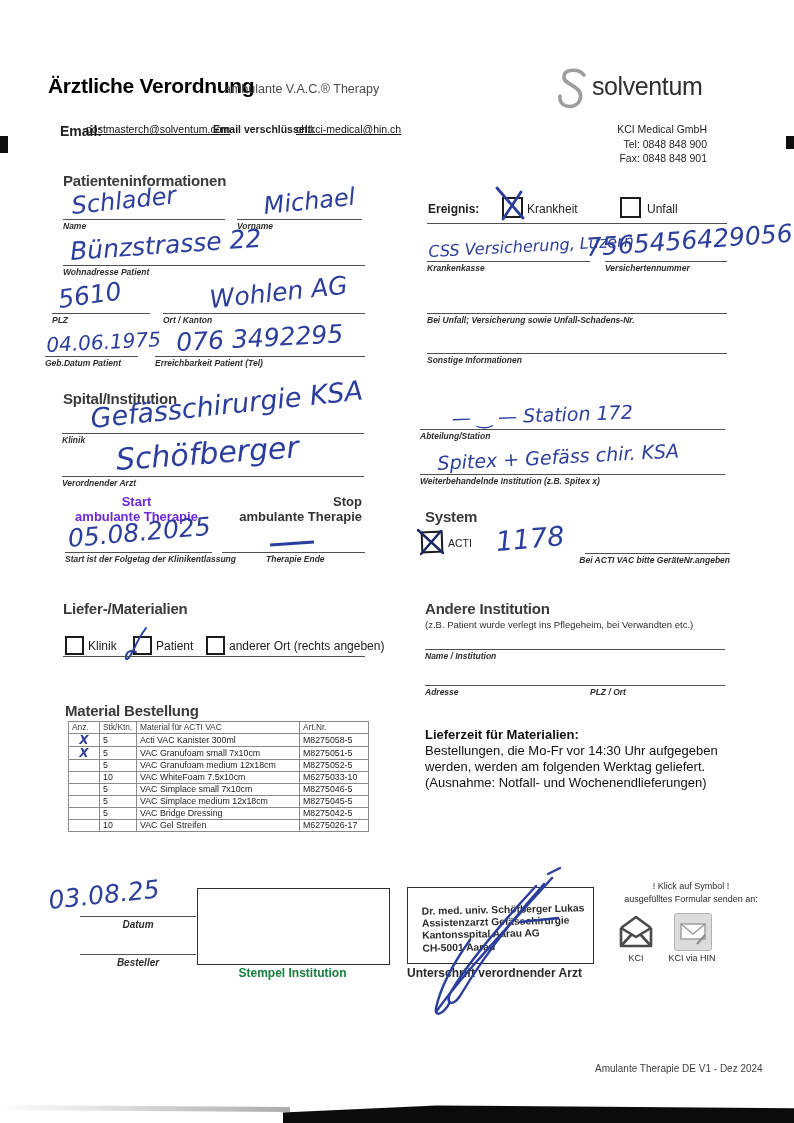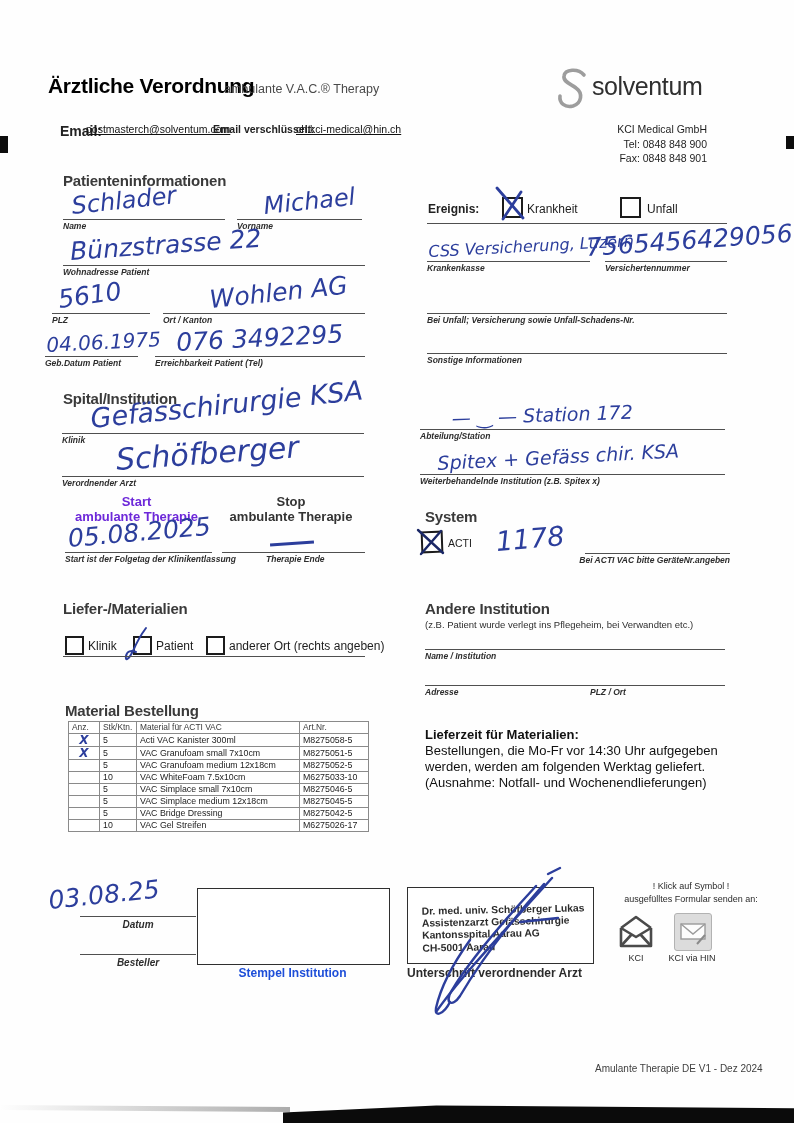--- a/index.html
+++ b/index.html
@@ -139,21 +139,21 @@
   <div class="fld" style="left:62px;top:443px;width:302px;height:34px">
     <span class="hw" style="left:55px;font-size:30px;transform:rotate(-4deg)">Schöfberger</span>
     <i class="rule"></i>
     <span class="lbl">Verordnender Arzt</span>
   </div>
 
   <div class="abs" style="left:68px;top:494px;width:137px;text-align:center;font-size:13px;font-weight:700;line-height:15px;color:#6d28d9">
     <span>Start</span><br>
     <span>ambulante Therapie</span>
   </div>
-  <div class="abs" style="left:220px;top:494px;width:142px;text-align:center;font-size:13px;font-weight:700;line-height:15px;color:#333">
+  <div class="abs" style="left:220px;top:494px;width:142px;text-align:right;font-size:13px;font-weight:700;line-height:15px;color:#333">
     <span>Stop</span><br>
     <span>ambulante Therapie</span>
   </div>
 
   <div class="fld" style="left:65px;top:523px;width:147px;height:30px">
     <span class="hw" style="left:4px;font-size:25px;transform:rotate(-5deg)">05.08.2025</span>
     <i class="rule"></i>
     <span class="lbl">Start ist der Folgetag der Klinikentlassung</span>
   </div>
   <div class="fld" style="left:222px;top:523px;width:143px;height:30px">
@@ -282,21 +282,21 @@
   <div class="fld" style="left:80px;top:895px;width:116px;height:22px">
     <i class="rule"></i>
     <span class="lbl" style="left:0;right:0;text-align:center;font-size:10px">Datum</span>
   </div>
   <div class="fld" style="left:80px;top:933px;width:116px;height:22px">
     <i class="rule"></i>
     <span class="lbl" style="left:0;right:0;text-align:center;font-size:10px">Besteller</span>
   </div>
 
   <div class="boxframe" style="left:197px;top:888px;width:191px;height:75px"></div>
-  <div class="abs" style="left:197px;top:966px;width:191px;text-align:center;font-size:12px;font-weight:700;color:#1d4ed8">Stempel Institution</div>
+  <div class="abs" style="left:197px;top:966px;width:191px;text-align:center;font-size:12px;font-weight:700;color:#15803d">Stempel Institution</div>
 
   <div class="boxframe" style="left:407px;top:887px;width:185px;height:75px">
     <div class="stamp" style="position:absolute;left:14px;top:16px">
       <div>Dr. med. univ. Schöfberger Lukas</div>
       <div>Assistenzarzt Gefässchirurgie</div>
       <div>Kantonsspital Aarau AG</div>
       <div>CH-5001 Aarau</div>
     </div>
   </div>
   <div class="abs" style="left:407px;top:966px;width:220px;font-size:12px;font-weight:700;color:#2b2b2b">Unterschrift verordnender Arzt</div>

